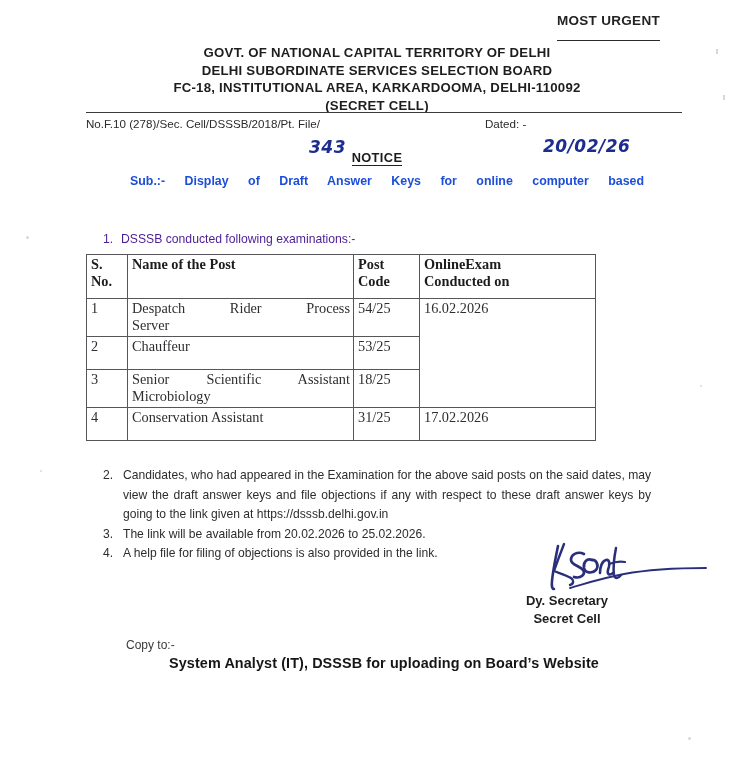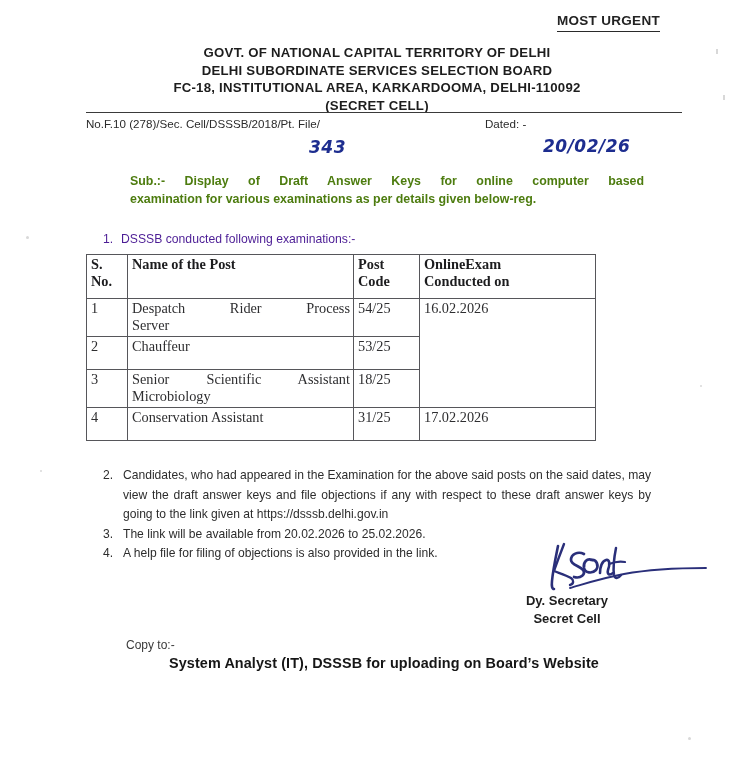--- a/index.html
+++ b/index.html
@@ -13,21 +13,21 @@
     -webkit-font-smoothing:antialiased;
   }
   .page { position:absolute; inset:0; }
 
   
   .most-urgent {
     position:absolute; top:13px; right:94px;
     font-size:13.5px; font-weight:bold; letter-spacing:.3px;
     color:#232323;
     border-bottom:1.6px solid #2a2a2a;
-    padding-bottom:3px;
+    padding-bottom:12px;
   }
 
   
   .letterhead {
     position:absolute; top:44px; left:0; right:0;
     text-align:center;
   }
   .letterhead div {
     font-size:13.2px; font-weight:bold; letter-spacing:.25px;
     line-height:17.5px; color:#1d1d1d;
@@ -65,21 +65,21 @@
   }
   .notice-title span {
     font-size:12.8px; font-weight:bold; letter-spacing:.4px;
     border-bottom:1.5px solid #222; padding-bottom:0px;
   }
 
   
   .subject {
     position:absolute; top:172px; left:130px; width:514px;
     font-size:12.4px; font-weight:bold; line-height:18px;
-    text-align:justify; color:#4d7c0f;
+    text-align:justify; color:#1d4ed8;
   }
   .subject .l1 { display:block; text-align:justify; text-align-last:justify; }
   .subject .l2 { display:block; }
 
   
   .item1 {
     position:absolute; top:232px; left:103px;
     font-size:12.2px; color:#4c1d95;
   }
   .item1 .num { display:inline-block; width:18px; }
@@ -179,24 +179,26 @@
 
   <div class="hrule"></div>
 
   <div class="refline">
     <span class="ref-no">No.F.10 (278)/Sec. Cell/DSSSB/2018/Pt. File/</span>
     <span class="ref-file-no hand">343</span>
     <span class="dated-label">Dated: -</span>
     <span class="dated-val hand">20/02/26</span>
   </div>
 
+  <div class="notice-title">
+    <span>NOTICE</span>
+  </div>
 
   <div class="subject">
     <span class="l1">Sub.:- Display of Draft Answer Keys for online computer based</span>
-    <span class="l2">examination for various examinations as per details given below-reg.</span>
   </div>
 
   <div class="item1">
     <span class="num">1.</span><span>DSSSB  conducted following examinations:-</span>
   </div>
 
   <table class="exam">
     <thead>
       <tr>
         <th class="c-sno">

